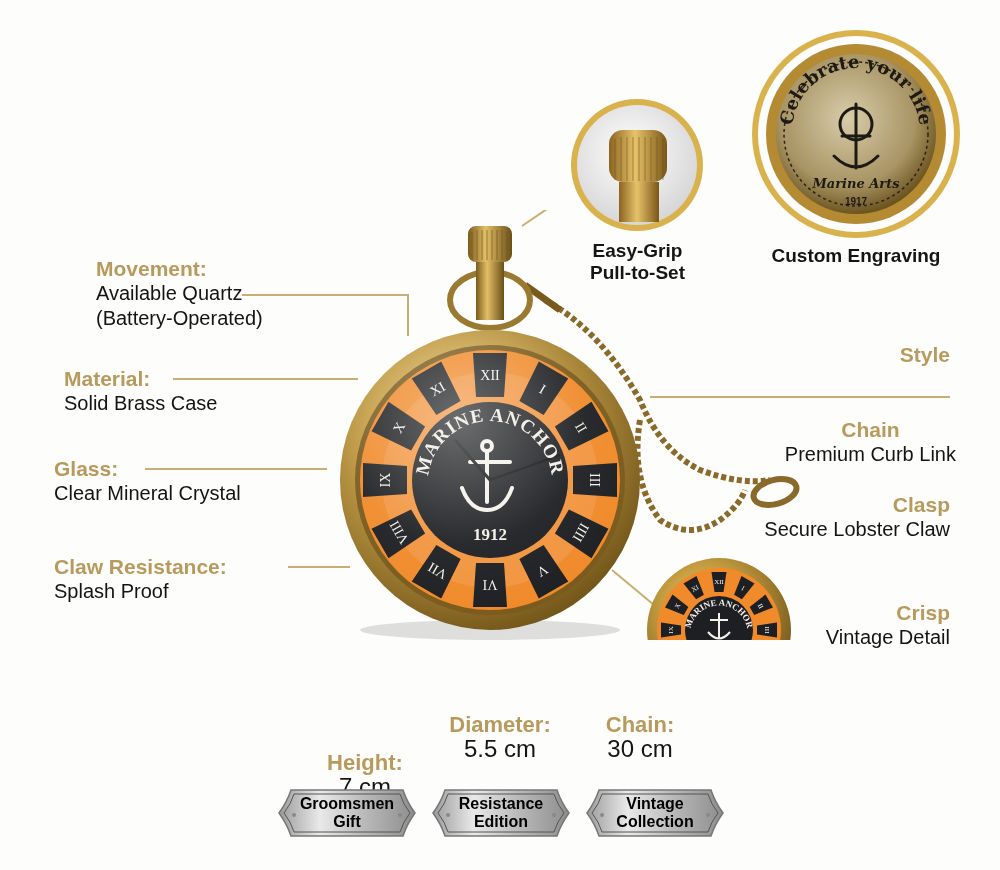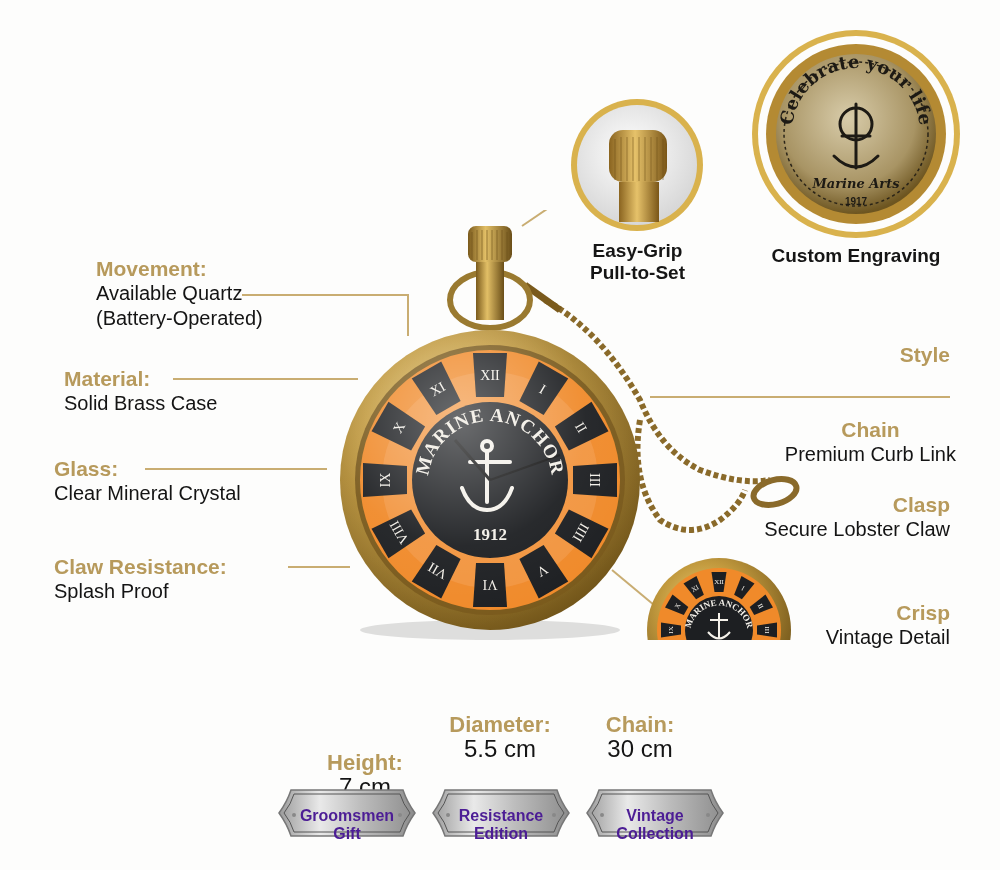--- a/index.html
+++ b/index.html
@@ -15,23 +15,23 @@
   .right { text-align:right; }
   .line { position:absolute; background:#c9ad72; }
   .bold-cap { font-weight:700; font-size:19px; line-height:22px; text-align:center; color:#151515; }
   .dim-label { font-weight:700; color:#b79a5c; font-size:22px; line-height:24px; text-align:center; }
   .dim-value { font-size:24px; line-height:24px; text-align:center; color:#151515; }
   .plaque {
     position:absolute; width:140px; height:50px;
   }
   .plaque svg { position:absolute; left:0; top:0; }
   .plaque .txt {
-    position:absolute; left:0; top:12px; width:140px; height:50px;
+    position:absolute; left:0; top:0; width:140px; height:50px;
     display:flex; flex-direction:column; align-items:center; justify-content:center;
-    font-weight:700; font-size:16px; line-height:18px; color:#4c1d95; text-align:center;
+    font-weight:700; font-size:16px; line-height:18px; color:#000000; text-align:center;
   }
 </style>
 </head>
 <body>
 
 <div class="abs" style="left:60px; top:257px;margin-left:36px;">
   <div class="spec-label">Movement:</div>
   <div class="spec-value">Available Quartz</div>
   <div class="spec-value">(Battery-Operated)</div>
 </div>

